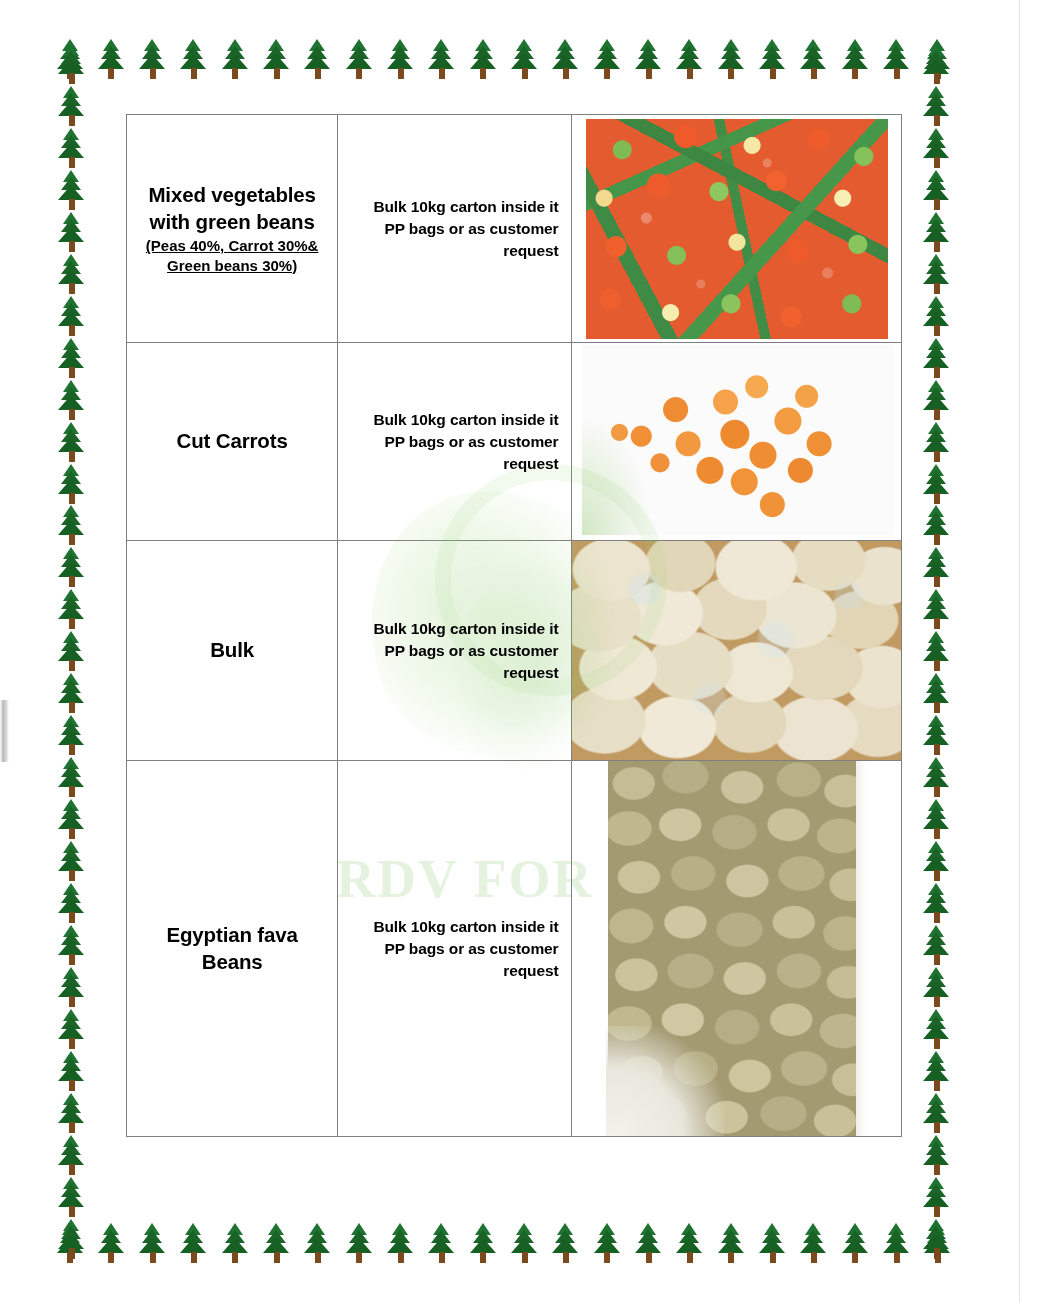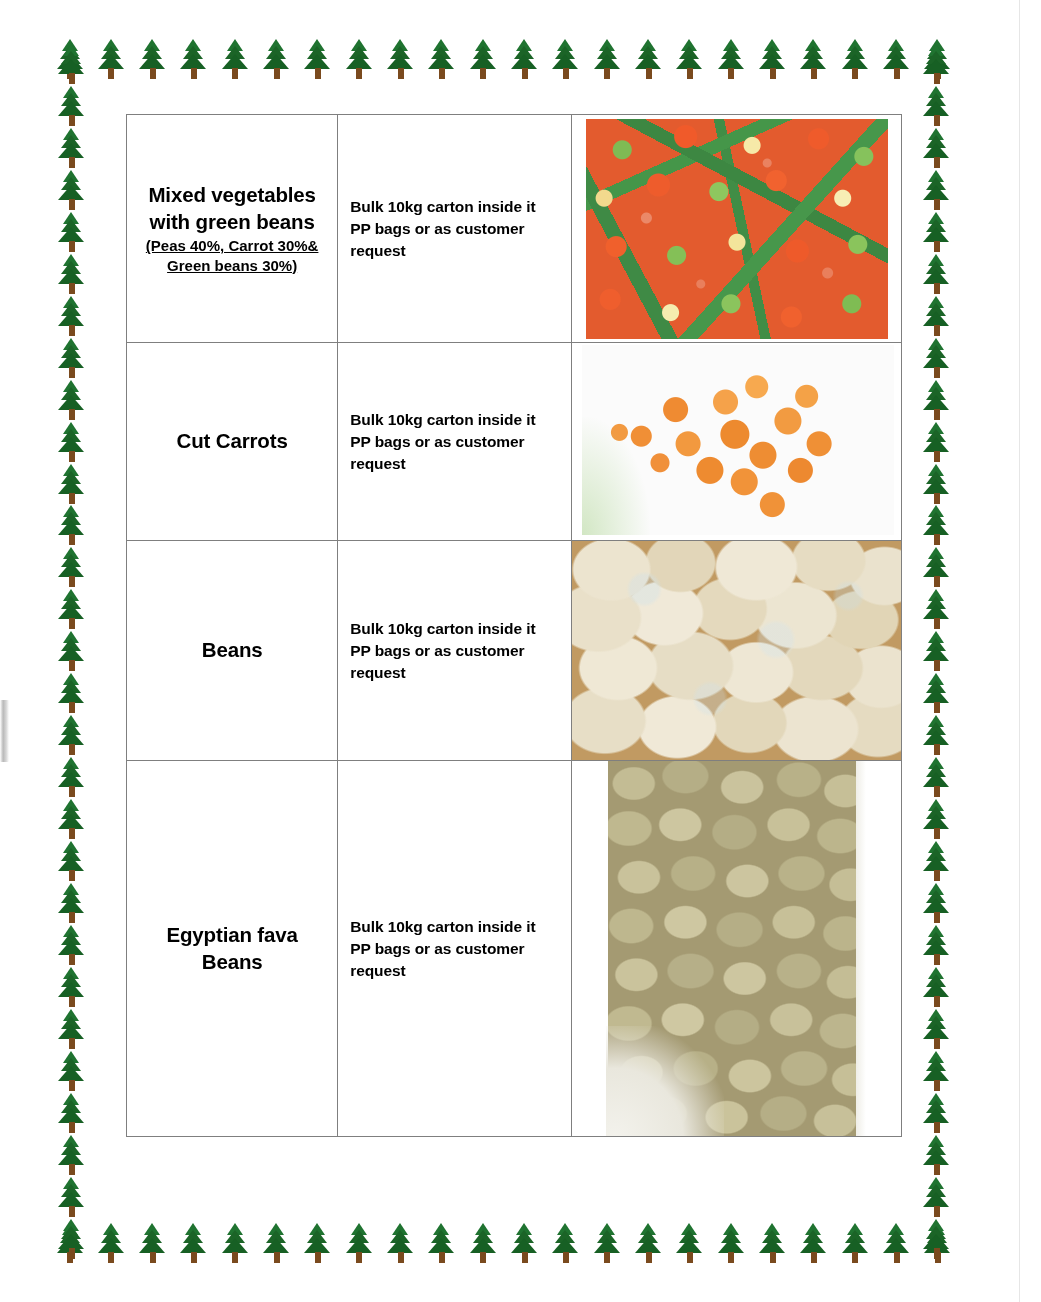--- a/index.html
+++ b/index.html
@@ -121,21 +121,21 @@
   }
   .name-sub {
     display: block;
     font-weight: bold;
     font-size: 15px;
     line-height: 1.28;
     margin-top: 1px;
     text-decoration: underline;
   }
   td.pack-cell {
-    text-align: left;
+    text-align: right;
     padding: 6px 16px;
     position: relative;
   }
   .pack-text {
     display: block;
     position: relative;
     z-index: 2;
     font-weight: bold;
     font-size: 15.5px;
     line-height: 1.42;
@@ -991,20 +991,26 @@
         <span class="trunk"></span>
       </div>
     <div class="tree">
         <span class="tier t1"></span>
         <span class="tier t2"></span>
         <span class="tier t3"></span>
         <span class="trunk"></span>
       </div>
   </div>
 
+  <div id="watermark">
+    <div class="wm-ring"></div>
+    <div class="wm-leaf"></div>
+    <div class="wm-leaf2"></div>
+    <div class="wm-text">RDV FOR</div>
+  </div>
 
   <table id="spec-table">
     <colgroup>
       <col class="col-name">
         <col class="col-pack">
         <col class="col-img">
     </colgroup>
     <tbody>
 
       <tr class="r1">
@@ -1027,21 +1033,21 @@
         <td class="pack-cell">
           <span class="pack-text">Bulk 10kg carton inside it PP bags or as customer request</span>
         </td>
         <td class="img-cell">
           <span class="photo photo-carrots"></span>
         </td>
       </tr>
 
       <tr class="r3">
         <td class="name-cell">
-          <span class="name-main">Beans</span>
+          <span class="name-main">Bulk</span>
         </td>
         <td class="pack-cell">
           <span class="pack-text">Bulk 10kg carton inside it PP bags or as customer request</span>
         </td>
         <td class="img-cell">
           <span class="photo photo-taro"></span>
         </td>
       </tr>
 
       <tr class="r4">

